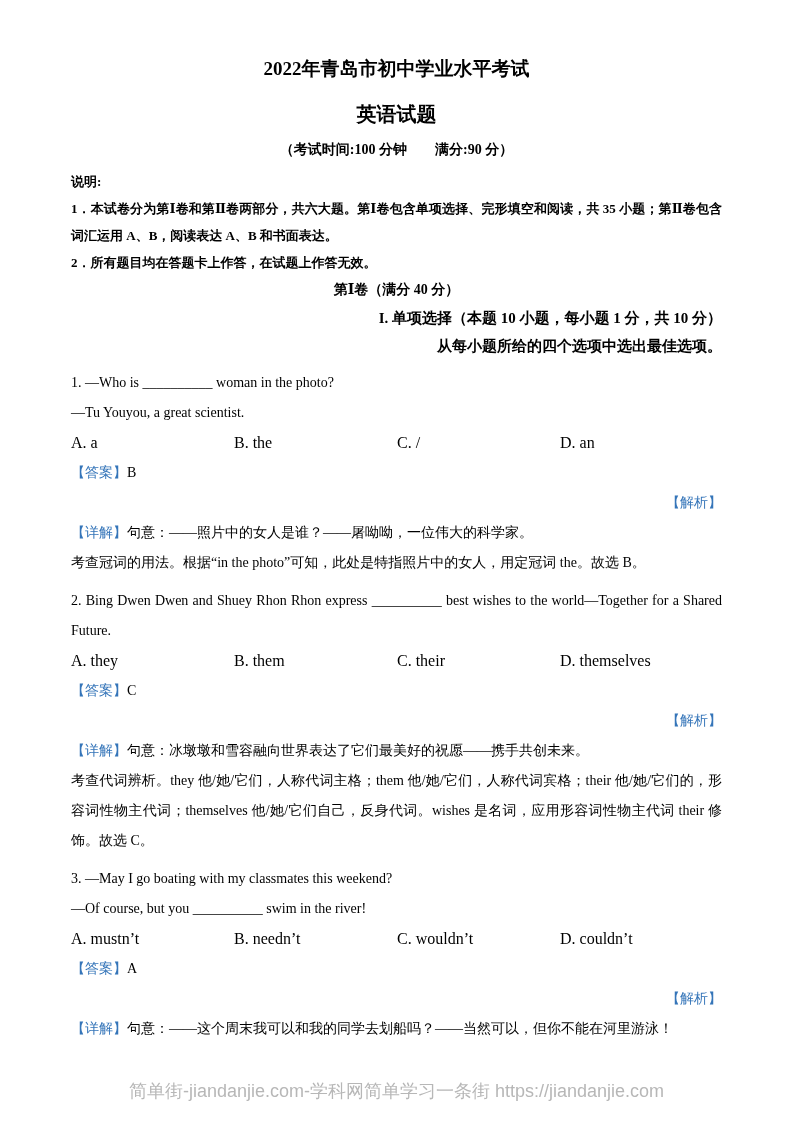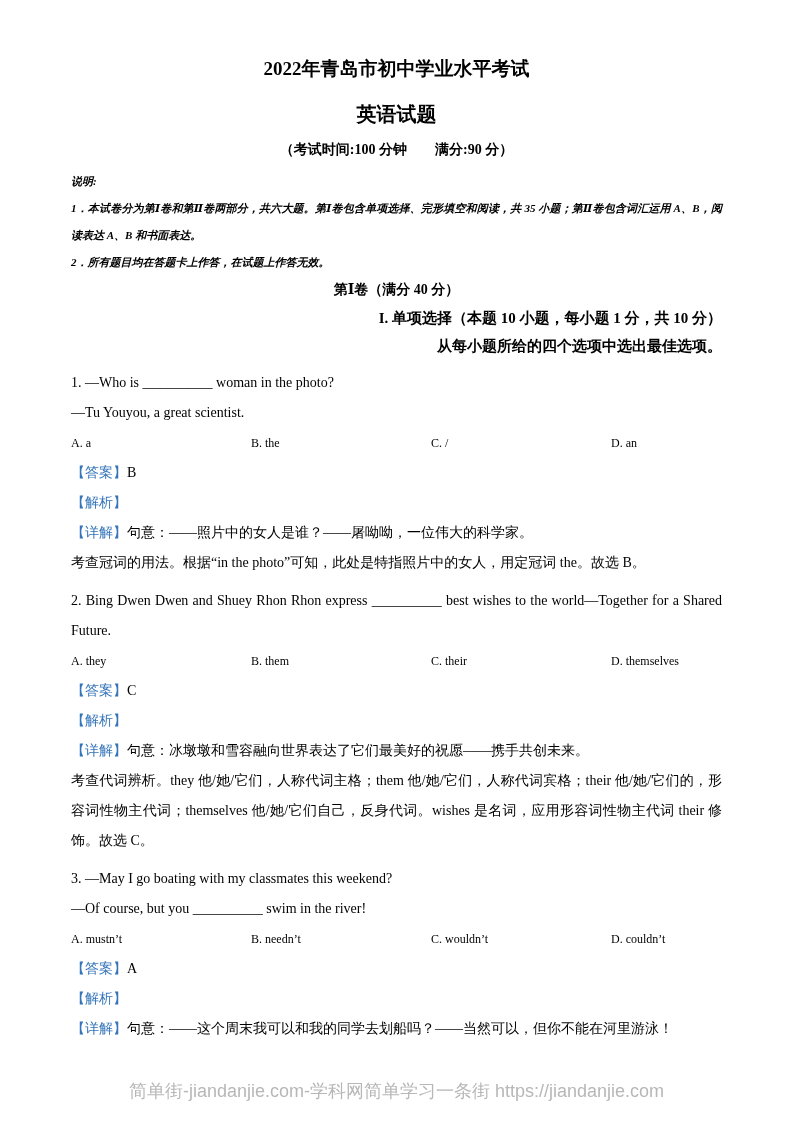--- a/index.html
+++ b/index.html
@@ -34,26 +34,25 @@
     line-height:24px;
   }
   .meta{
     font-size:14px;
     font-weight:bold;
     text-align:center;
     margin:0 0 6px 0;
     line-height:24px;
   }
   .notes p{
-    font-size:11px;
+    font-size:13px;
     font-weight:bold;
     line-height:27px;
     margin:0;
     text-align:justify;
-    font-style:italic;
   }
   .center-bold{
     font-size:14px;
     font-weight:bold;
     text-align:center;
     line-height:28px;
     margin:0;
   }
   .sec-head{
     font-size:15px;
@@ -65,25 +64,24 @@
   .body-p{
     font-size:14px;
     line-height:30px;
     margin:0;
   }
   .justify{text-align:justify;}
   .question{margin-top:8px;}
   .options{
     display:grid;
     grid-template-columns:163px 163px 163px 1fr;
-    font-size:12px;
+    font-size:16px;
     line-height:30px;
-    gap:17px;
   }
-  .blue{color:var(--marker_blue);}
+  .blue{color:var(--marker_blue);text-align:right;}
   .footer{
     margin-top:auto;
     text-align:center;
     font-size:18px;
     color:var(--footer_gray);
     font-family:"Liberation Sans","DejaVu Sans",sans-serif;
     line-height:22px;
     padding-top:36px;
   }
 </style>

